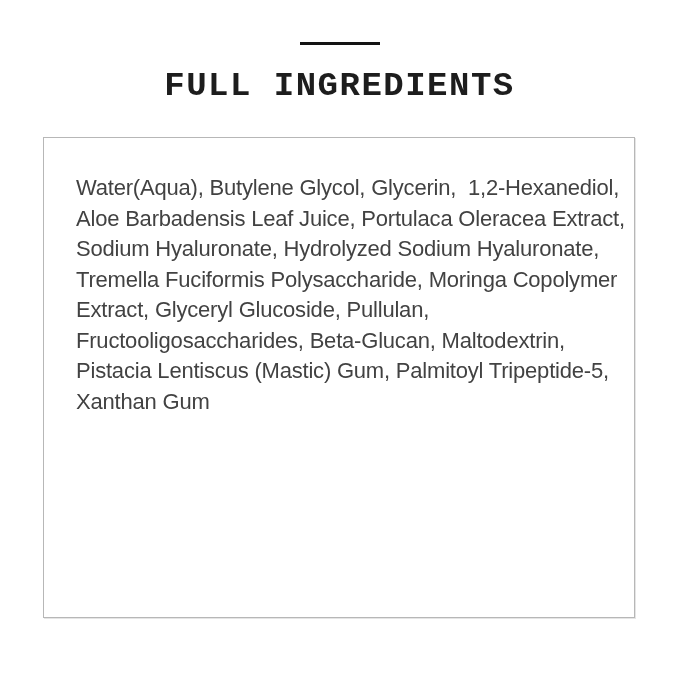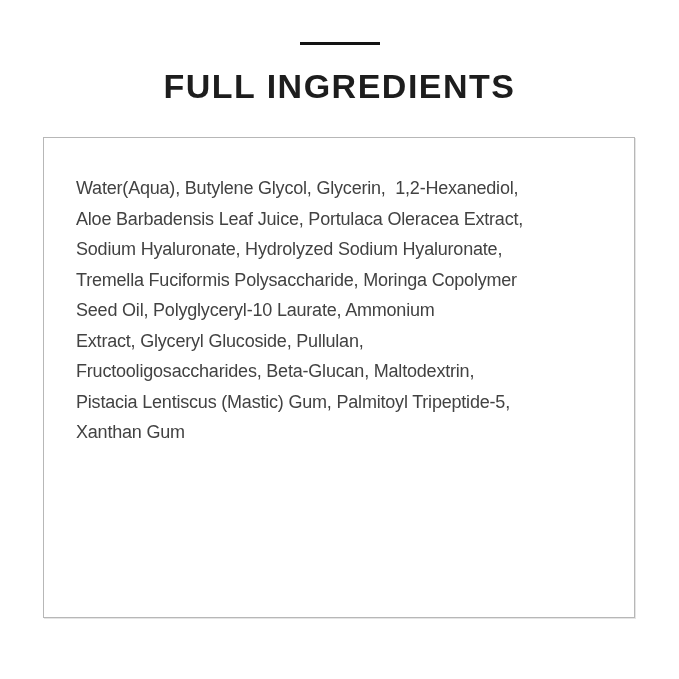--- a/index.html
+++ b/index.html
@@ -43,37 +43,36 @@
     width: 592px;
     height: 481px;
     box-sizing: border-box;
     background: #ffffff;
     border: 1px solid #b7b7b7;
     box-shadow: 1px 1px 0 rgba(0,0,0,0.10);
     padding: 35px 26px 0 32px;
     overflow: hidden;
   }
   .ing-line {
-    font-size: 18px;
+    font-size: 22px;
     line-height: 30.5px;
     letter-spacing: -0.2px;
     color: #424242;
     white-space: pre;
   }
 </style>
 </head>
 <body>
 
 <div class="divider"></div>
 
-<h1 class="title" style="margin:0;">FULL INGREDIENTS</h1>
+<h1 class="title" style="margin:0;font-family:Liberation Mono, monospace;">FULL INGREDIENTS</h1>
 
 <div class="panel">
   <div class="ing-line">Water(Aqua), Butylene Glycol, Glycerin,  1,2-Hexanediol,</div>
   <div class="ing-line">Aloe Barbadensis Leaf Juice, Portulaca Oleracea Extract,</div>
   <div class="ing-line">Sodium Hyaluronate, Hydrolyzed Sodium Hyaluronate,</div>
   <div class="ing-line">Tremella Fuciformis Polysaccharide, Moringa Copolymer</div>
-  <div class="ing-line">Seed Oil, Polyglyceryl-10 Laurate, Ammonium</div>
   <div class="ing-line">Extract, Glyceryl Glucoside, Pullulan,</div>
   <div class="ing-line">Fructooligosaccharides, Beta-Glucan, Maltodextrin,</div>
   <div class="ing-line">Pistacia Lentiscus (Mastic) Gum, Palmitoyl Tripeptide-5,</div>
   <div class="ing-line">Xanthan Gum</div>
 </div>
 
 </body></html>

